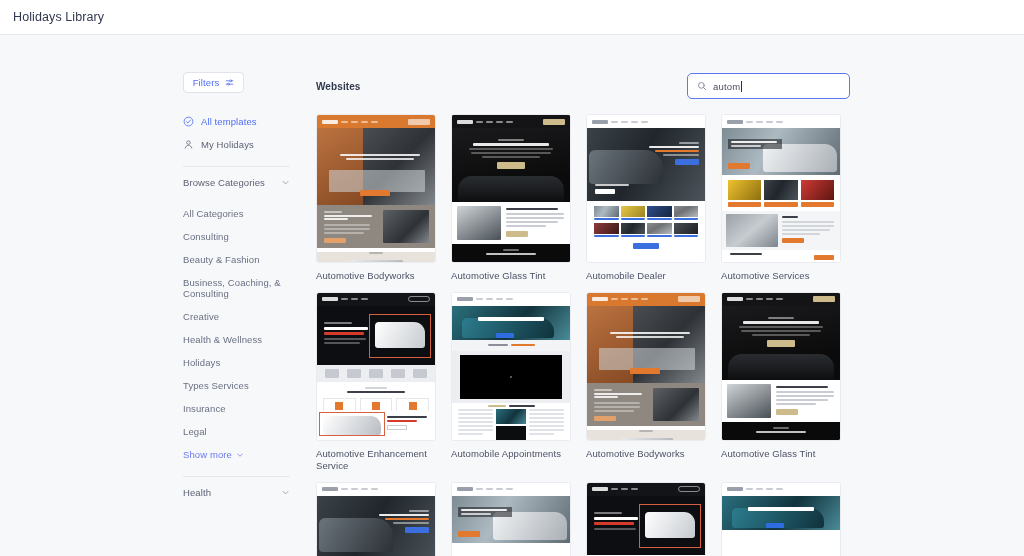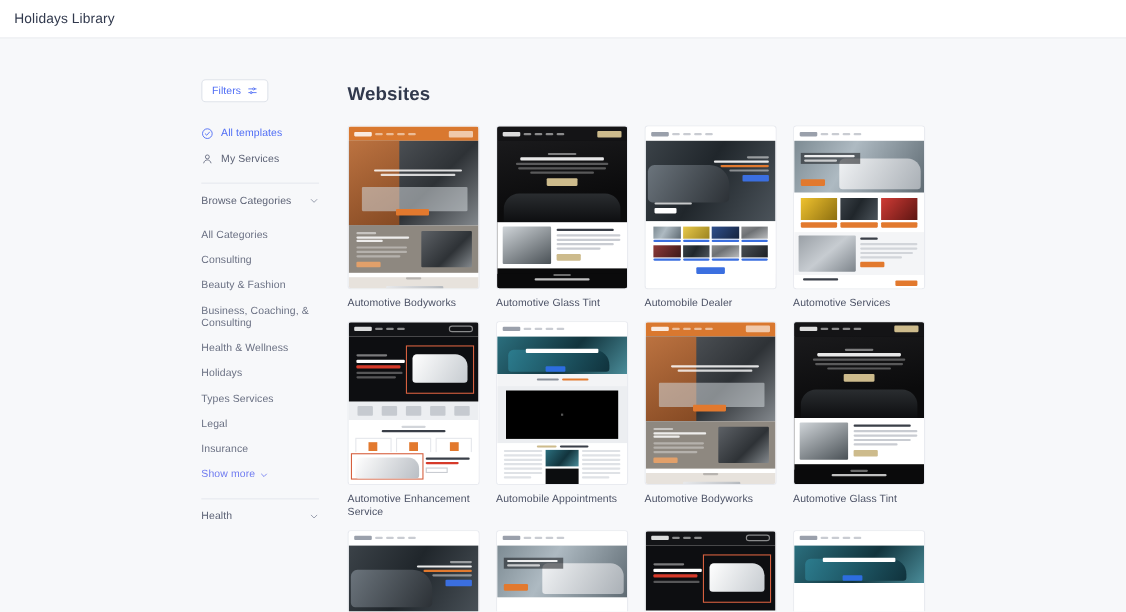--- a/index.html
+++ b/index.html
@@ -66,21 +66,21 @@
     font-size: 9.5px; color: #6f7bf0; letter-spacing: .1px;
     padding: 6px 0; display: flex; align-items: center; gap: 4px; cursor: pointer;
   }
 
   
   .main { flex: 1; padding: 37px 0 0 6px; overflow: hidden; position: relative; }
   .main-head {
     display: flex; align-items: center; justify-content: space-between;
     width: 534px; height: 28px;
   }
-  .main-title { font-size: 17px; color: #31394d; font-weight: bold; letter-spacing: .1px; }
+  .main-title { font-size: 10px; color: #31394d; font-weight: bold; letter-spacing: .1px; }
   .search-box {
     width: 163px; height: 26px;
     border: 1.4px solid #5a78f0; border-radius: 5px;
     background: #fff; display: flex; align-items: center;
     padding: 0 9px; gap: 6px; cursor: text;
   }
   .search-text { font-size: 9.5px; color: #4a5061; letter-spacing: .2px; position: relative; }
   .caret {
     display: inline-block; width: 1px; height: 11px;
     background: #2c3142; vertical-align: -2px; margin-left: 1px;
@@ -162,45 +162,46 @@
         </span>
         <span class="nav-label">All templates</span>
       </div>
       <div class="nav-item">
         <span class="ico">
           <svg width="11" height="11" viewBox="0 0 16 16" fill="none" stroke="#6a7083" stroke-width="1.2">
             <circle cx="8" cy="5.3" r="2.6"></circle>
               <path d="M3.2 13.2c.7-2.7 2.6-3.9 4.8-3.9s4.1 1.2 4.8 3.9" stroke-linecap="round"></path>
           </svg>
         </span>
-        <span class="nav-label">My Services</span>
+        <span class="nav-label">My Holidays</span>
       </div>
     </nav>
 
     <div class="divider"></div>
 
     <div class="section-head">
       <span class="section-head-label">Browse Categories</span>
       <span class="ico">
         <svg width="9" height="9" viewBox="0 0 16 16" fill="none" stroke="#8a90a2" stroke-width="1.4" stroke-linecap="round" stroke-linejoin="round">
           <polyline points="3.5,6 8,10.5 12.5,6"></polyline>
         </svg>
       </span>
     </div>
 
     <div class="cat-list">
       <div class="cat-item">All Categories</div>
       <div class="cat-item">Consulting</div>
       <div class="cat-item">Beauty &amp; Fashion</div>
       <div class="cat-item">Business, Coaching, &amp; Consulting</div>
+      <div class="cat-item">Creative</div>
       <div class="cat-item">Health &amp; Wellness</div>
       <div class="cat-item">Holidays</div>
       <div class="cat-item">Types Services</div>
+      <div class="cat-item">Insurance</div>
       <div class="cat-item">Legal</div>
-      <div class="cat-item">Insurance</div>
       <div class="showmore">
         <span>Show more</span>
         <span class="ico">
           <svg width="8" height="8" viewBox="0 0 16 16" fill="none" stroke="#6f7bf0" stroke-width="1.6" stroke-linecap="round" stroke-linejoin="round">
             <polyline points="3.5,6 8,10.5 12.5,6"></polyline>
           </svg>
         </span>
       </div>
     </div>
 
@@ -214,20 +215,29 @@
         </svg>
       </span>
     </div>
 
   </aside>
 
   <section class="main">
 
     <div class="main-head">
       <span class="main-title">Websites</span>
+      <div class="search-box">
+        <span class="ico">
+          <svg width="10" height="10" viewBox="0 0 16 16" fill="none" stroke="#7a8096" stroke-width="1.4" stroke-linecap="round">
+            <circle cx="7" cy="7" r="4.6"></circle>
+              <line x1="10.6" y1="10.6" x2="14" y2="14"></line>
+          </svg>
+        </span>
+        <span class="search-text"><span>autom</span><span class="caret"></span></span>
+      </div>
     </div>
 
     <div class="grid">
 
       <div class="card">
         <div class="thumb">
           <div class="mini">
             <div class="mnav" style="background:#d9782f">
               <div class="mlogo"></div>
                 <div class="mlink"></div>

